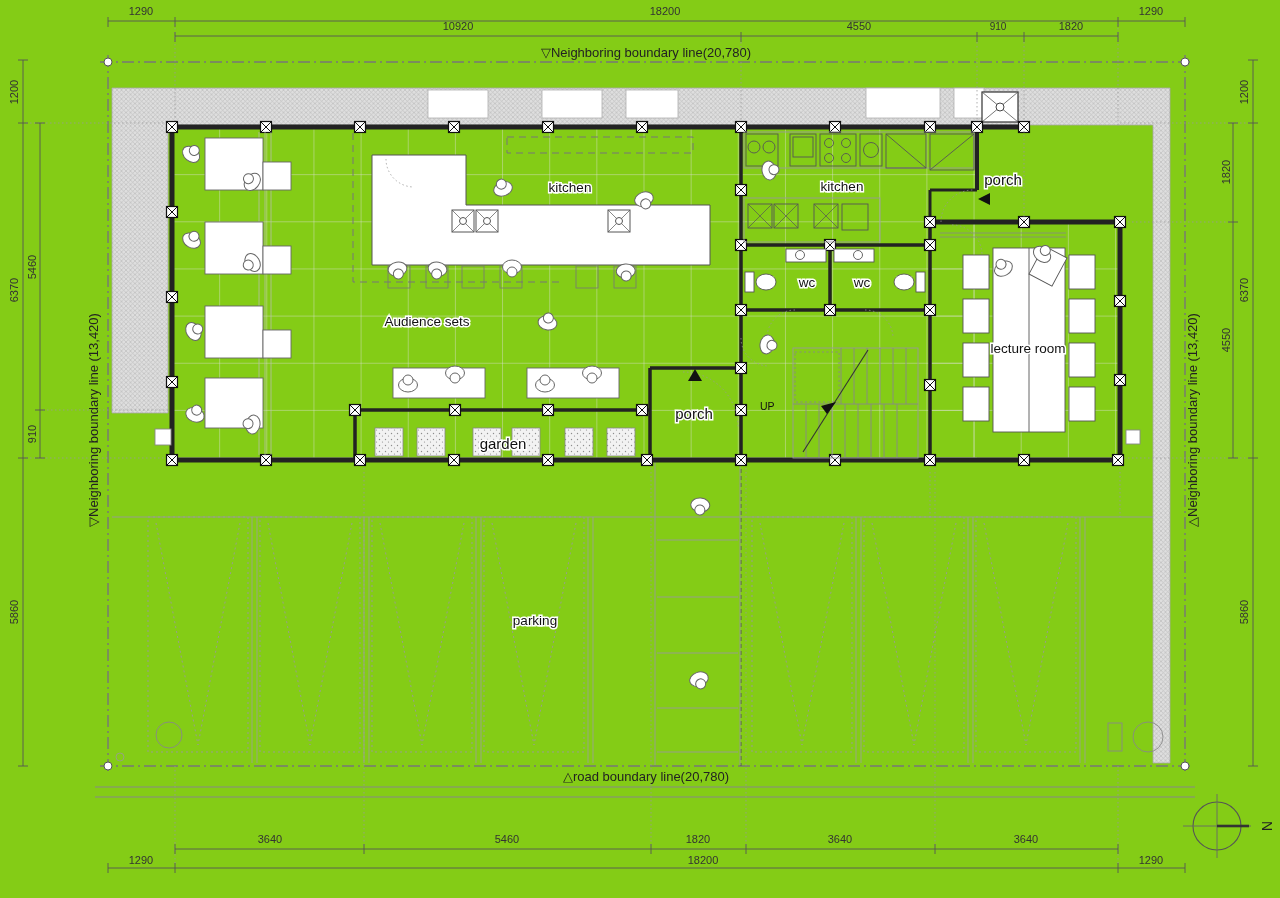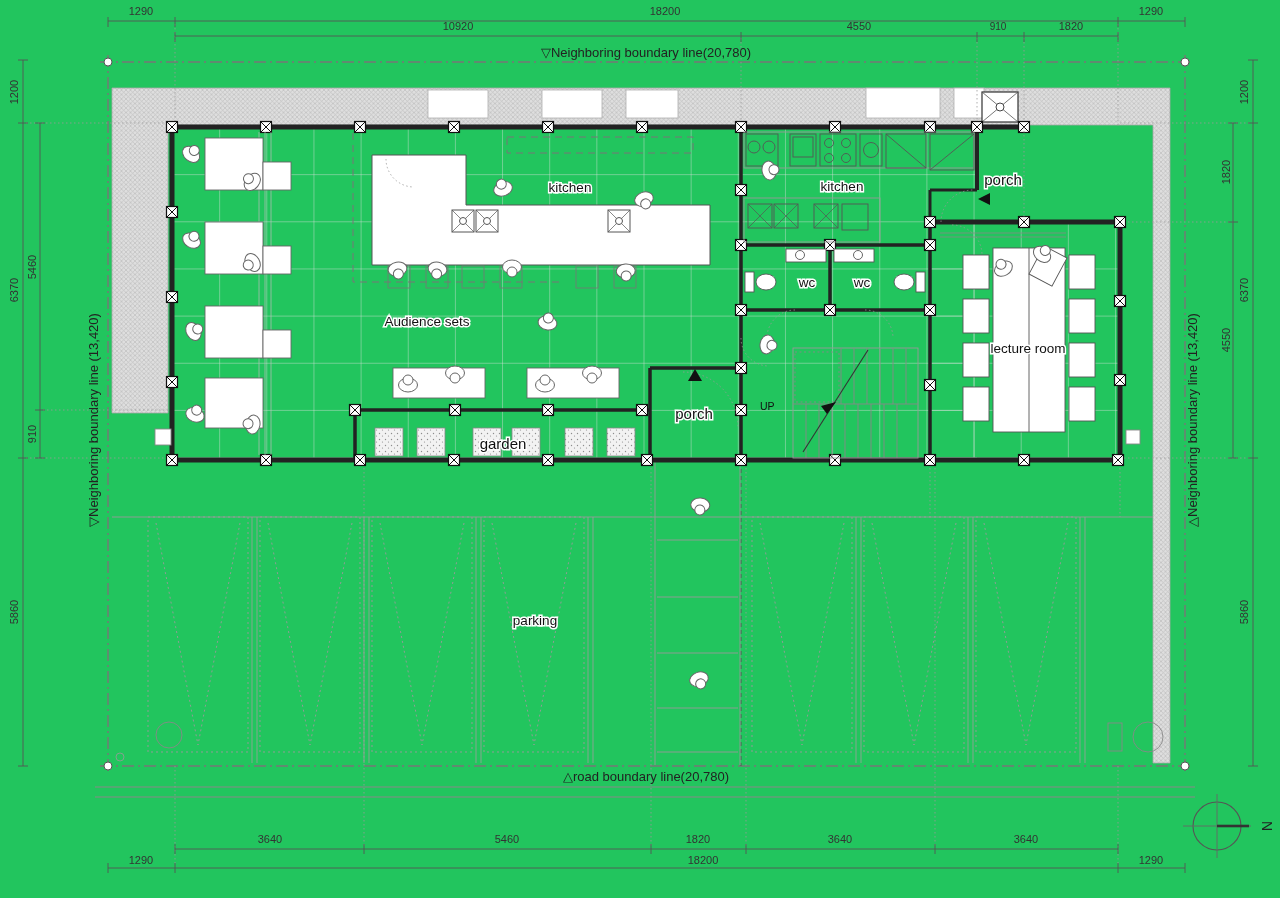--- a/index.html
+++ b/index.html
@@ -1,16 +1,16 @@
 <!DOCTYPE html>
 <html><head>
 <meta charset="utf-8">
 <style>
   html,body{margin:0;padding:0;background:#fff;}
-  #stage{position:relative;width:1280px;height:898px;background:#22c55e;overflow:hidden;
+  #stage{position:relative;width:1280px;height:898px;background:#84cc16;overflow:hidden;
          font-family:"Liberation Sans", sans-serif;}
   svg text{font-family:"Liberation Sans", sans-serif;fill:#222;}
   .dim{font-size:11px;fill:#333;}
   .dimS{font-size:10px;fill:#333;}
   .room{font-size:13.5px;fill:#111;paint-order:stroke;stroke:#fff;stroke-width:3px;}
   .roomBig{font-size:15px;fill:#111;paint-order:stroke;stroke:#fff;stroke-width:3px;}
   .bnd{font-size:13px;fill:#222;}
   .up{font-size:10.5px;fill:#111;}
 </style>
 </head>

